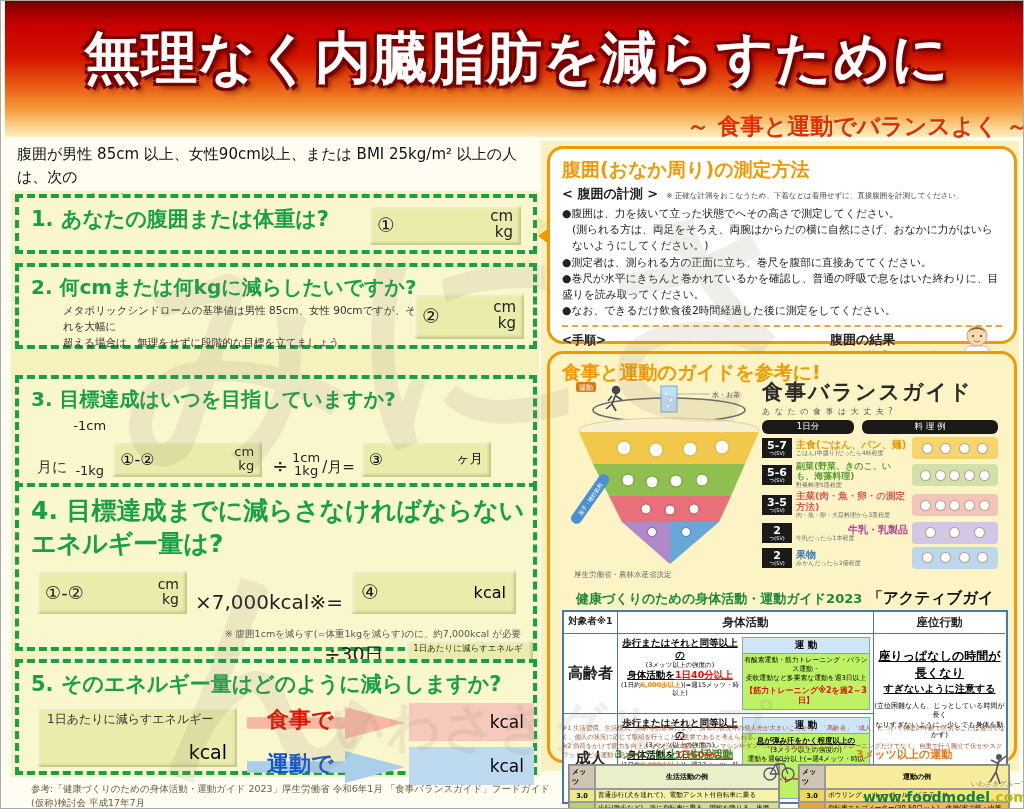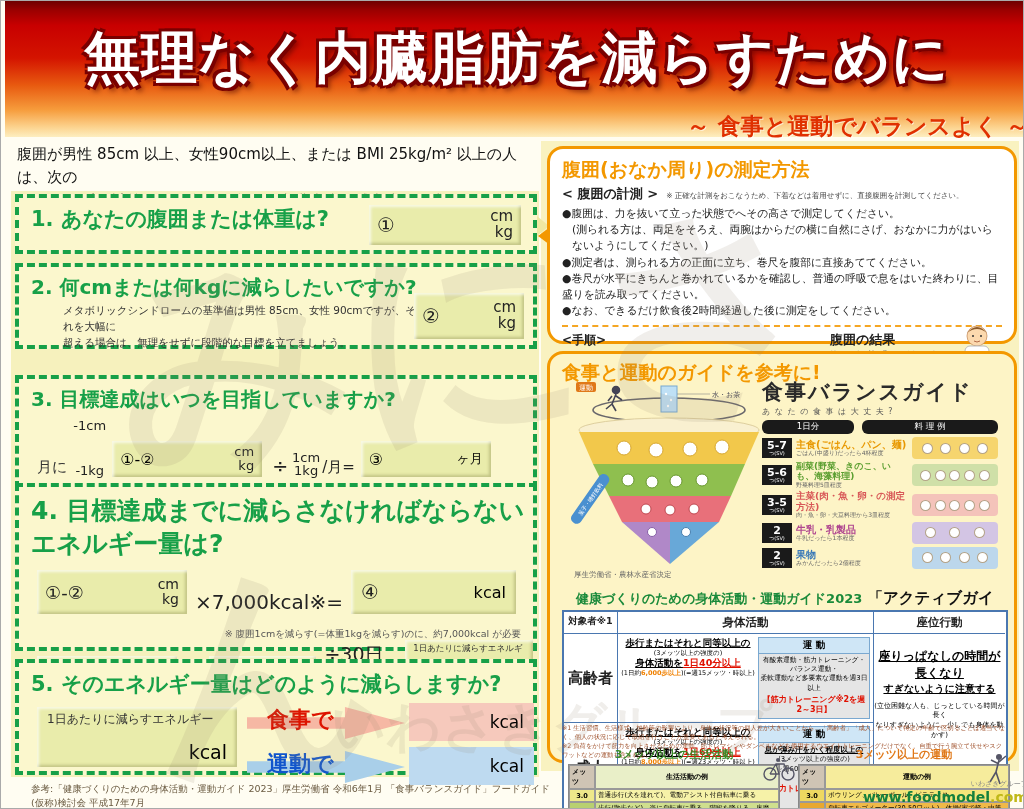--- a/index.html
+++ b/index.html
@@ -45,21 +45,21 @@
   .band { flex:1; height:22px; border-radius:4px; margin-left:4px; display:flex; align-items:center; justify-content:space-around; padding:0 6px; }
   .food-dot { width:11px; height:11px; border-radius:50%; background:#fff; border:1px solid rgba(120,90,40,.55); }
   .bal-label { width:112px; line-height:1.1; }
 
   .atable { display:grid; grid-template-columns:54px 256px 131px; border:2px solid #4a77b0; background:#fff; font-size:10px; }
   .atable > div { border-right:1px solid #4a77b0; border-bottom:1px solid #4a77b0; }
   .ath { text-align:center; font-weight:bold; font-size:11.5px; padding:3px 0; color:#222; }
   .target-cell { display:flex; align-items:center; justify-content:center; font-size:15px; font-weight:bold; color:#222; }
   .act-cell { display:flex; padding:3px; }
   .walk-col { flex:1; text-align:center; line-height:1.25; }
-  .ex-box { width:112px; border:1px solid #7aa8d0; margin-left:3px; background:#e5e5e5; }
+  .ex-box { width:128px; border:1px solid #7aa8d0; margin-left:3px; background:#bef264; }
   .ex-h { background:#cfe6f6; text-align:center; font-weight:bold; font-size:9.5px; padding:1px 0; border-bottom:1px solid #7aa8d0; }
   .ex-body { font-size:6.8px; line-height:1.35; text-align:center; padding:2px 1px; }
   .red { color:#e01000; font-weight:bold; }
   .orange-t { color:#f08000; font-weight:bold; }
   .ul { text-decoration:underline; }
   .sit-cell { text-align:center; padding-top:14px; line-height:1.4; }
   .tbl-notes { font-size:6.3px; color:#a0522d; line-height:1.45; margin-top:3px; }
 
   .mets-wrap { display:flex; gap:18px; margin-top:5px; }
   .mets { width:212px; }
@@ -389,21 +389,21 @@
             <div class="food-dot"></div>
         </div>
       </div>
 
       <div class="bal-row">
         <div class="sv-badge">
           <div style="font-size:11px;font-weight:bold;">2</div>
           <div style="font-size:5px;">つ(SV)</div>
         </div>
         <div class="bal-label">
-          <div style="font-size:10px;font-weight:bold;color:#b04890;">牛乳・乳製品</div>
+          <div style="font-size:10px;font-weight:bold;color:#b04890;text-align:right;">牛乳・乳製品</div>
           <div style="font-size:6px;color:#666;">牛乳だったら1本程度</div>
         </div>
         <div class="band" style="background:#d3c5e4;">
           <div class="food-dot"></div>
             <div class="food-dot"></div>
             <div class="food-dot"></div>
         </div>
       </div>
 
       <div class="bal-row">

